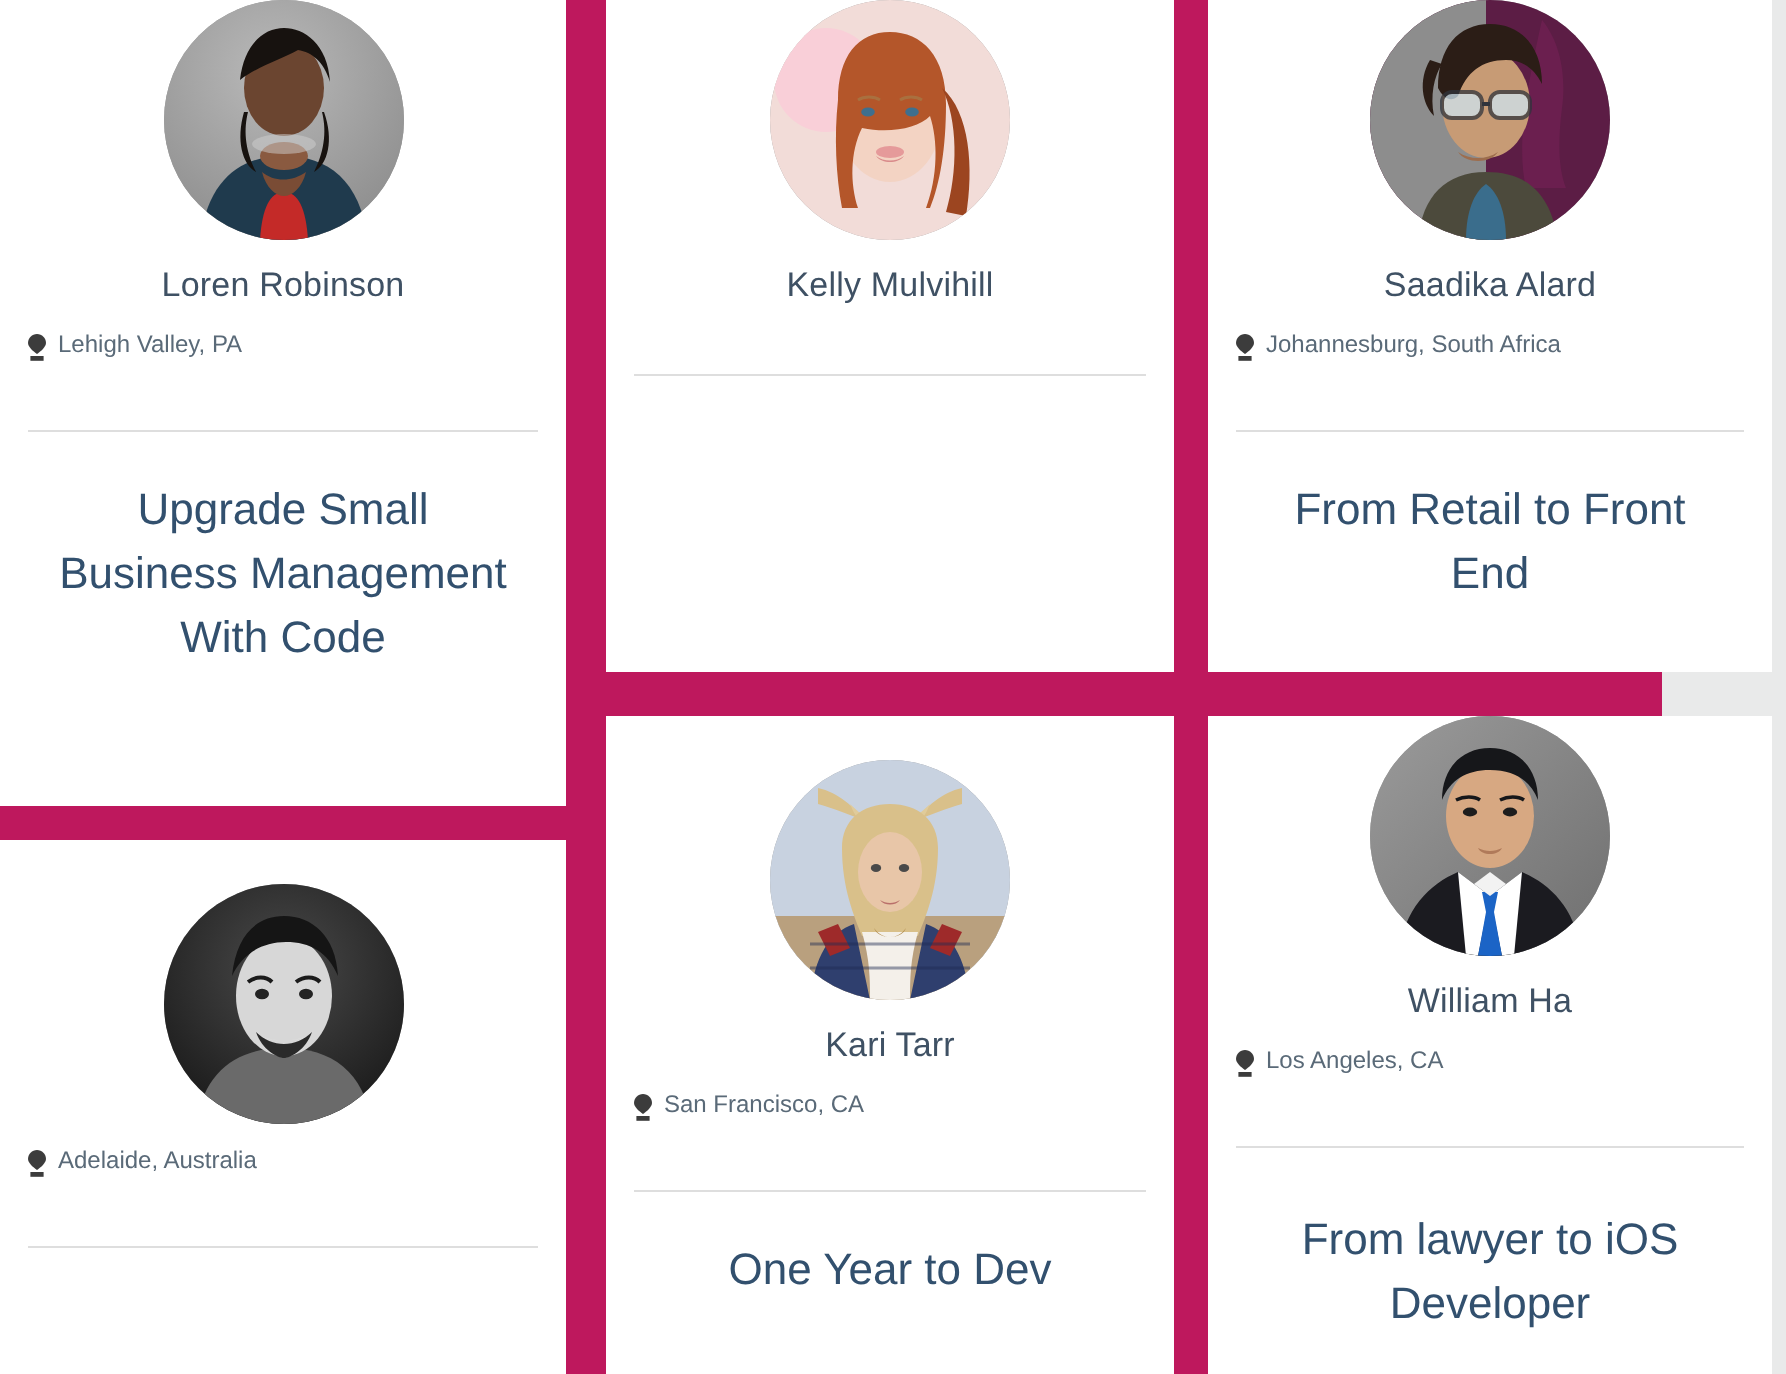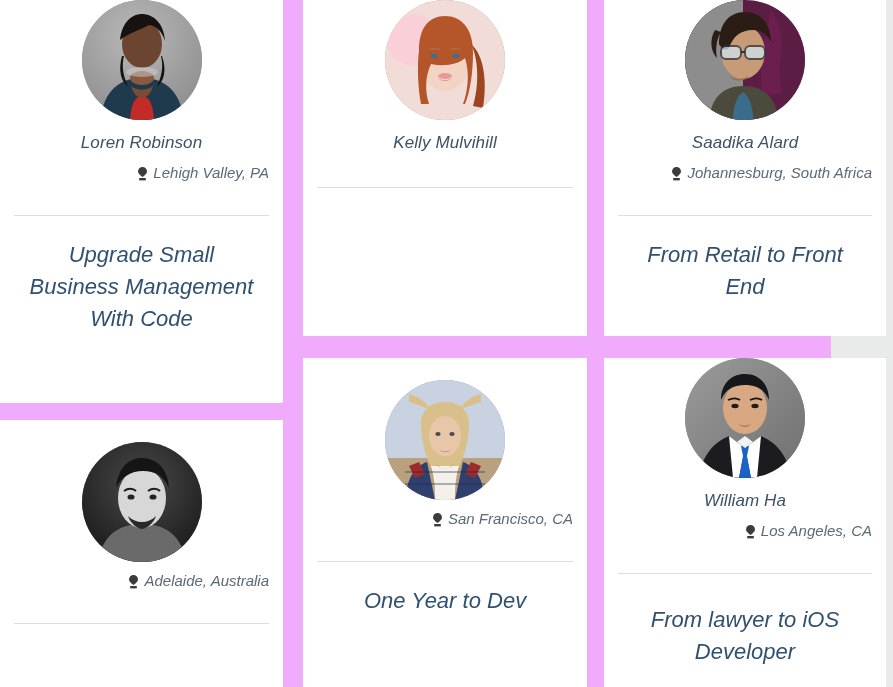--- a/index.html
+++ b/index.html
@@ -10,22 +10,21 @@
     height: 687px;
     overflow: hidden;
     background: #e9eaea;
     font-family: "Liberation Sans", sans-serif;
   }
 
   .board {
     position: relative;
     width: 831px;
     height: 687px;
-    background: #f0abfc;
-    font-style: italic;
+    background: #be185d;
   }
 
   
   .card {
     position: absolute;
     background: #ffffff;
     overflow: hidden;
   }
 
   .card-inner {
@@ -56,26 +55,26 @@
     line-height: 22px;
     color: #3f5164;
     font-weight: 400;
     margin-top: 12px;
     letter-spacing: .1px;
   }
 
   
   .person-loc {
     margin-top: 9px;
-    font-size: 15px;
+    font-size: 12px;
     line-height: 19px;
     color: #5a6a78;
     display: flex;
     align-items: center;
-    justify-content: flex-end;
+    justify-content: flex-start;
     gap: 6px;
     white-space: nowrap;
   }
 
   .pin-icon {
     display: inline-block;
     width: 9px;
     height: 14px;
     position: relative;
     flex: none;
@@ -271,20 +270,21 @@
             <path d="M55 70c3 2 7 2 10 0-2 3-8 3-10 0z" fill="#b96f6a"></path>
             <path d="M20 120c2-22 10-34 22-38l8 38zM100 120c-2-22-10-34-22-38l-8 38z" fill="#2f3f6e"></path>
             <path d="M24 86l10-4 6 12-10 4zM96 86l-10-4-6 12 10 4z" fill="#9e2a2a"></path>
             <path d="M46 86c4 14 4 24 4 34h20c0-10 0-20 4-34z" fill="#f4f0ea"></path>
             <path d="M52 84c4 6 12 6 16 0-2 6-14 6-16 0z" fill="#b08a4a"></path>
             <path d="M20 92h80M20 104h80" stroke="#1f2c52" stroke-width="1.5" opacity=".45"></path>
           </svg>
         </div>
       </div>
 
+      <div class="person-name">Kari Tarr</div>
 
       <div class="person-loc">
         <span class="pin-icon">
           <svg width="9" height="14" viewBox="0 0 9 14" xmlns="http://www.w3.org/2000/svg">
             <path d="M4.5 0C2 0 0 2 0 4.5C0 7 4.5 10 4.5 10S9 7 9 4.5C9 2 7 0 4.5 0z" fill="#3c3c3c"></path>
             <rect x="1.2" y="11" width="6.6" height="2.4" fill="#3c3c3c"></rect>
           </svg>
         </span>
         <span>San Francisco, CA</span>
       </div>

